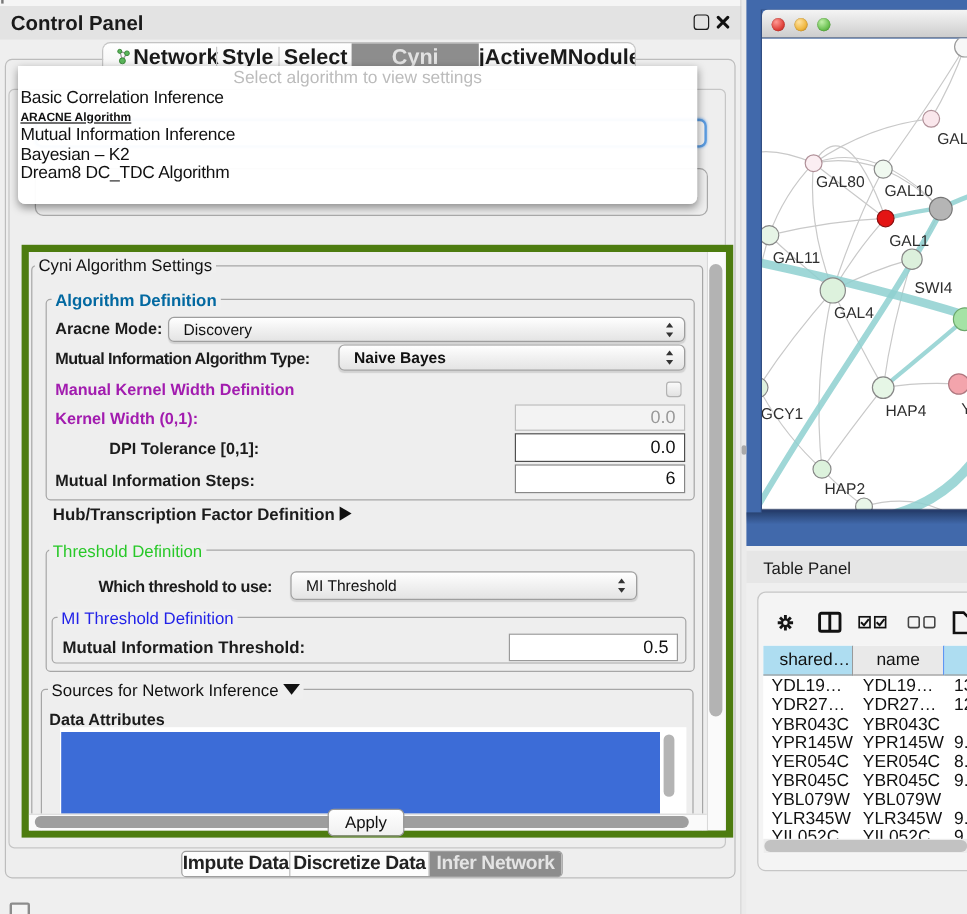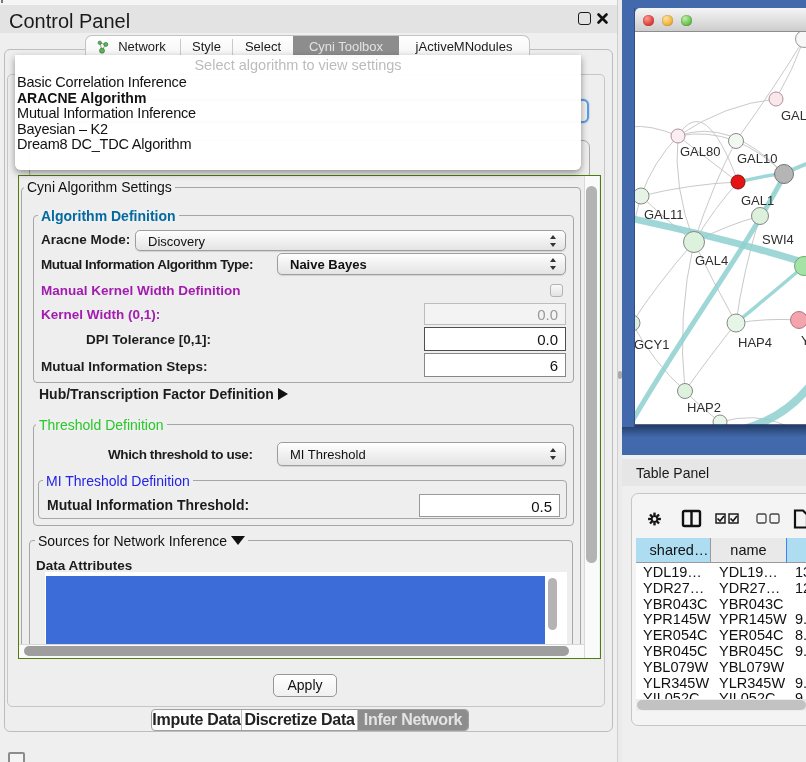--- a/index.html
+++ b/index.html
@@ -21,35 +21,35 @@
 </style>
 </head>
 <body>
 <div id="root">
 
   <div class="abs" style="left:0;top:0;width:620px;height:762px;background:#efefef;"></div>
   <div class="abs" style="left:0;top:0;width:620px;height:5px;background:#f5f5f5;"></div>
   <div class="abs" style="left:1px;top:0;width:2px;height:3px;background:#777;"></div>
 
   <div class="abs" style="left:0;top:5px;width:618px;height:28px;background:#e3e3e3;"></div>
-  <div class="abs" style="left:9px;top:10px;font-size:20px;color:#1a1a1a;">Control Panel</div>
+  <div class="abs" style="left:9px;top:10px;font-size:17px;color:#1a1a1a;font-weight:bold;">Control Panel</div>
 
   <div class="abs" style="left:578px;top:12px;width:11px;height:11px;border:1.8px solid #1b1b1b;border-radius:3px;"></div>
   <svg class="abs" style="left:595px;top:11px;" width="15" height="15" viewBox="0 0 15 15">
       <path d="M3.5 3.5 L11.5 11.5 M11.5 3.5 L3.5 11.5" stroke="#111" stroke-width="2.6" stroke-linecap="round"></path>
     </svg>
 
   <div class="abs" style="left:4px;top:49px;width:607px;height:681px;border:1px solid #bdbdbd;border-radius:6px;background:#eeeeee;"></div>
 
   <div class="abs" style="left:7px;top:74px;width:596px;height:631px;border:1px solid #c6c6c6;border-radius:5px;background:#eeeeee;"></div>
 
   <div class="abs" style="left:29px;top:99px;width:556px;height:20px;border:2px solid #5b9bdf;border-radius:6px;box-shadow:0 0 2px #8ab6e8;background:#f2f2f2;"></div>
   <div class="abs" style="left:29px;top:140px;width:559px;height:38px;border:1px solid #a9a9a9;border-radius:7px;background:#eeeeee;"></div>
 
-  <div class="abs" style="left:18px;top:175px;width:581px;height:482px;border:1px solid #4d7c0f;background:#eeeeee;overflow:hidden;" id="viewport">
+  <div class="abs" style="left:18px;top:204px;width:581px;height:482px;border:6px solid #4d7c0f;background:#eeeeee;overflow:hidden;" id="viewport">
 
     <div class="group" style="left:2px;top:11px;width:558px;height:520px;"></div>
     <div class="gtitle" style="left:5px;top:4px;color:#111;">Cyni Algorithm Settings</div>
 
     <div class="group" style="left:14px;top:39px;width:539px;height:166px;"></div>
     <div class="gtitle" style="left:19px;top:33px;color:#0369a1;font-weight:bold;">Algorithm Definition</div>
 
     <div class="lbl" style="left:22px;top:56px;">Aracne Mode:</div>
     <div class="combo" style="left:116px;top:54px;width:429px;height:19px;">
         <span class="ct">Discovery</span>
@@ -73,22 +73,22 @@
     <div class="lbl" style="left:22px;top:183px;">Mutual Information Steps:</div>
     <div class="field" style="left:405px;top:177px;width:140px;height:22px;">
         <span>6</span>
       </div>
 
     <div class="lbl" style="left:20px;top:210px;font-size:14px;">Hub/Transcription Factor Definition</div>
     <div class="abs" style="left:259px;top:212px;width:0;height:0;border-top:6.5px solid transparent;border-bottom:6.5px solid transparent;border-left:10px solid #111;"></div>
 
     <div class="group" style="left:14px;top:248px;width:539px;height:100px;"></div>
     <div class="gtitle" style="left:17px;top:242px;color:#28c828;">Threshold Definition</div>
-    <div class="lbl" style="left:58px;top:271px;letter-spacing:-0.4px;margin-left:31px;">Which threshold to use:</div>
-    <div class="combo" style="left:218px;top:266px;width:287px;height:22px;margin-left:40px;">
+    <div class="lbl" style="left:58px;top:271px;letter-spacing:-0.4px;">Which threshold to use:</div>
+    <div class="combo" style="left:218px;top:266px;width:287px;height:22px;">
         <span class="ct">MI Threshold</span>
         <span class="arr"></span>
       </div>
 
     <div class="group" style="left:19px;top:304px;width:527px;height:37px;"></div>
     <div class="gtitle" style="left:24px;top:298px;color:#2222e8;">MI Threshold Definition</div>
     <div class="lbl" style="left:28px;top:321px;font-size:14px;">Mutual Information Threshold:</div>
     <div class="field" style="left:400px;top:318px;width:139px;height:21px;border-color:#9a9a9a;">
         <span>0.5</span>
       </div>
@@ -108,42 +108,42 @@
   </div>
 
   <div class="abs" style="left:273px;top:674px;width:62px;height:21px;border:1px solid #979797;border-radius:5px;background:linear-gradient(#ffffff,#f0f0f0);text-align:center;font-size:14px;line-height:21px;color:#111;">Apply</div>
 
   <div class="abs" style="left:151px;top:709px;width:316px;height:20px;border:1px solid #9f9f9f;border-radius:4px;background:#fdfdfd;overflow:hidden;font-size:16px;font-weight:bold;letter-spacing:-0.3px;color:#222;">
     <div style="position:absolute;left:0;top:0;width:89px;height:20px;line-height:20px;text-align:center;border-right:1px solid #bcbcbc;">Impute Data</div>
     <div style="position:absolute;left:90px;top:0;width:115px;height:20px;line-height:20px;text-align:center;border-right:1px solid #bcbcbc;">Discretize Data</div>
     <div style="position:absolute;left:206px;top:0;width:110px;height:20px;line-height:20px;text-align:center;background:#8d8d8d;color:#e4e4e4;">Infer Network</div>
   </div>
 
-  <div class="abs" style="left:85px;top:35px;width:443px;height:22px;border:1px solid #c3c3c3;border-bottom:none;border-radius:7px 7px 0 0;background:linear-gradient(#ffffff,#f3f3f3);overflow:hidden;font-size:13px;font-weight:normal;color:#1a1a1a;z-index:5;">
+  <div class="abs" style="left:85px;top:35px;width:443px;height:22px;border:1px solid #c3c3c3;border-bottom:none;border-radius:7px 7px 0 0;background:linear-gradient(#ffffff,#f3f3f3);overflow:hidden;font-size:18px;font-weight:bold;color:#1a1a1a;z-index:5;">
     <svg style="position:absolute;left:11px;top:4px;" width="13" height="14" viewBox="0 0 13 14">
         <line x1="3" y1="3" x2="8.5" y2="4.5" stroke="#999" stroke-width="1"></line>
         <line x1="8.5" y1="4.5" x2="5" y2="10.5" stroke="#999" stroke-width="1"></line>
         <line x1="3" y1="3" x2="5" y2="10.5" stroke="#999" stroke-width="1"></line>
         <circle cx="2.8" cy="2.8" r="1.7" fill="#5ab55a" stroke="#2e7d2e" stroke-width="0.7"></circle>
         <circle cx="8.8" cy="4.4" r="2" fill="#5ab55a" stroke="#2e7d2e" stroke-width="0.7"></circle>
         <circle cx="5" cy="10.7" r="2.5" fill="#5ab55a" stroke="#2e7d2e" stroke-width="0.7"></circle>
       </svg>
     <div style="position:absolute;left:25px;top:0;width:62px;line-height:22px;text-align:center;">Network</div>
     <div style="position:absolute;left:94px;top:3px;width:1px;height:16px;background:#c9c9c9;"></div>
     <div style="position:absolute;left:95px;top:0;width:51px;line-height:22px;text-align:center;">Style</div>
     <div style="position:absolute;left:146px;top:3px;width:1px;height:16px;background:#c9c9c9;"></div>
     <div style="position:absolute;left:147px;top:0;width:60px;line-height:22px;text-align:center;">Select</div>
     <div style="position:absolute;left:207px;top:0;width:106px;line-height:22px;text-align:center;background:#8d8d8d;color:#e2e2e2;">Cyni Toolbox</div>
     <div style="position:absolute;left:313px;top:0;width:130px;line-height:22px;text-align:center;">jActiveMNodules</div>
   </div>
 
   <div class="abs" style="left:15px;top:55px;width:566px;height:115px;background:rgba(255,255,255,0.97);border-radius:0 0 6px 6px;box-shadow:0 3px 7px rgba(0,0,0,0.4);z-index:30;">
     <div style="height:20px;line-height:20px;text-align:center;font-size:14.5px;color:#bcbcbc;">Select algorithm to view settings</div>
     <div class="pitem">Basic Correlation Inference</div>
-    <div class="pitem" style="font-weight:bold;font-size:14px;letter-spacing:0;">ARACNE Algorithm</div>
+    <div class="pitem" style="font-weight:bold;font-size:10px;letter-spacing:0;text-decoration:underline;">ARACNE Algorithm</div>
     <div class="pitem">Mutual Information Inference</div>
     <div class="pitem">Bayesian – K2</div>
     <div class="pitem">Dream8 DC_TDC Algorithm</div>
   </div>
 
   <div class="abs" style="left:8px;top:752px;width:13px;height:12px;border:2px solid #8c8c8c;border-radius:2px;background:#f4f4f4;"></div>
 
   <div class="abs" style="left:617px;top:0;width:1px;height:762px;background:#cfcfcf;"></div>
   <div class="abs" style="left:618px;top:0;width:4px;height:762px;background:#ebebeb;"></div>
   <div class="abs" style="left:622px;top:0;width:184px;height:455px;background:#4169ab;"></div>

